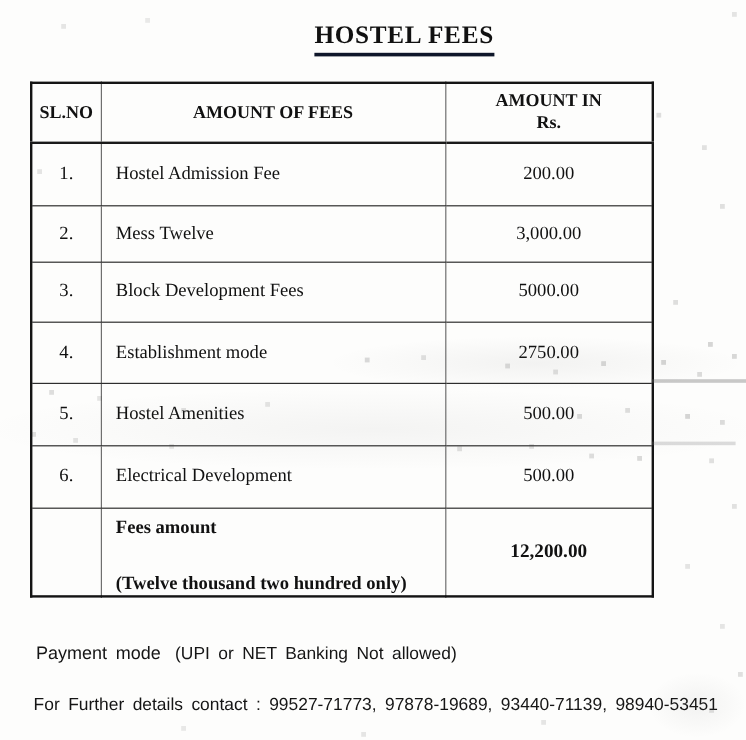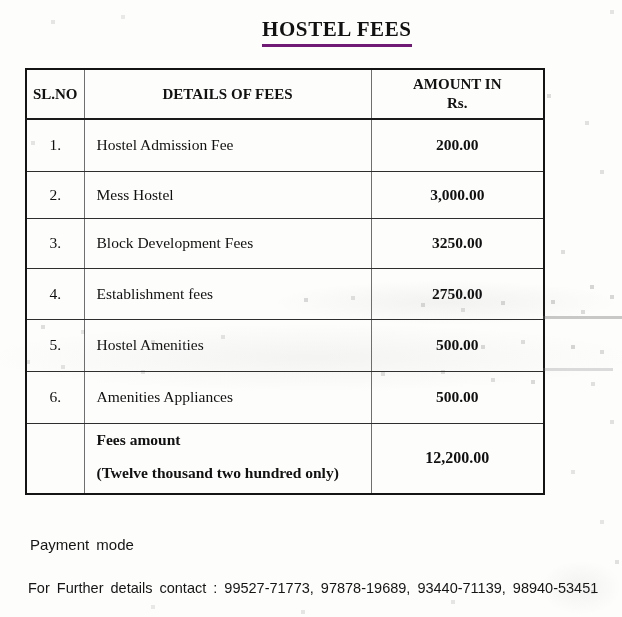--- a/index.html
+++ b/index.html
@@ -13,21 +13,21 @@
   }
   .page { position: absolute; inset: 0; }
 
   
   .doc-title {
     position: absolute;
     top: 17px; left: 262px;
     font-size: 21px;
     font-weight: bold;
     letter-spacing: 0.6px;
-    border-bottom: 3px solid #701a75;
+    border-bottom: 3px solid #0f172a;
     padding-bottom: 2px;
     font-family: "Liberation Serif", serif;
   }
 
   
   table.fees {
     position: absolute;
     top: 68px; left: 25px;
     width: 518px;
     border-collapse: collapse;
@@ -62,25 +62,25 @@
   tr.r0    { height: 52px; }
   tr.r1    { height: 47px; }
   tr.r2    { height: 50px; }
   tr.r3    { height: 51px; }
   tr.r4    { height: 52px; }
   tr.r5    { height: 52px; }
   tr.total { height: 71px; }
 
   td.sl     { text-align: center; }
   td.detail { padding-left: 12px; text-align: left; }
-  td.amount { text-align: center; font-weight: bold; }
+  td.amount { text-align: center; }
 
   tr.total td { vertical-align: top; }
   tr.total td.tlabel { padding: 7px 0 0 12px; font-weight: bold; }
-  tr.total td.tlabel .l2 { margin-top: 15px; }
+  tr.total td.tlabel .l2 { margin-top: 29px; }
   tr.total td.tamount {
     vertical-align: middle;
     text-align: center;
     font-weight: bold;
     font-size: 16px;
     border-radius: 30px;
   }
 
   
   .payment-line {
@@ -165,67 +165,68 @@
 
   <table class="fees">
     <colgroup>
       <col class="c-sl">
         <col class="c-detail">
         <col class="c-amount">
     </colgroup>
     <tbody>
         <tr class="hdr">
       <th>SL.NO</th>
-      <th>DETAILS OF FEES</th>
+      <th>AMOUNT OF FEES</th>
       <th class="amount-head">AMOUNT IN
 Rs.</th>
     </tr>
     <tr class="r0">
       <td class="sl">1.</td>
       <td class="detail">Hostel Admission Fee</td>
       <td class="amount">200.00</td>
     </tr>
     <tr class="r1">
       <td class="sl">2.</td>
-      <td class="detail">Mess Hostel</td>
+      <td class="detail">Mess Twelve</td>
       <td class="amount">3,000.00</td>
     </tr>
     <tr class="r2">
       <td class="sl">3.</td>
       <td class="detail">Block Development Fees</td>
-      <td class="amount">3250.00</td>
+      <td class="amount">5000.00</td>
     </tr>
     <tr class="r3">
       <td class="sl">4.</td>
-      <td class="detail">Establishment fees</td>
+      <td class="detail">Establishment mode</td>
       <td class="amount">2750.00</td>
     </tr>
     <tr class="r4">
       <td class="sl">5.</td>
       <td class="detail">Hostel Amenities</td>
       <td class="amount">500.00</td>
     </tr>
     <tr class="r5">
       <td class="sl">6.</td>
-      <td class="detail">Amenities Appliances</td>
+      <td class="detail">Electrical Development</td>
       <td class="amount">500.00</td>
     </tr>
     <tr class="total">
       <td class="sl"></td>
       <td class="tlabel">
         <div class="l1">Fees amount</div>
         <div class="l2">(Twelve thousand two hundred only)</div>
       </td>
       <td class="tamount">12,200.00</td>
     </tr>
   </tbody>
     </table>
 
   <div class="payment-line">
     <span class="prefix">Payment mode</span>
+    <span class="note">(UPI or NET Banking Not allowed)</span>
   </div>
 
   <div class="contact-line">For Further details contact : 99527-71773, 97878-19689, 93440-71139, 98940-53451</div>
 
   <div class="smear-a"></div>
   <div class="smear-b"></div>
   <div class="patch p1"></div>
   <div class="patch p2"></div>
   <div class="patch p3"></div>
   <div class="specks"></div>

